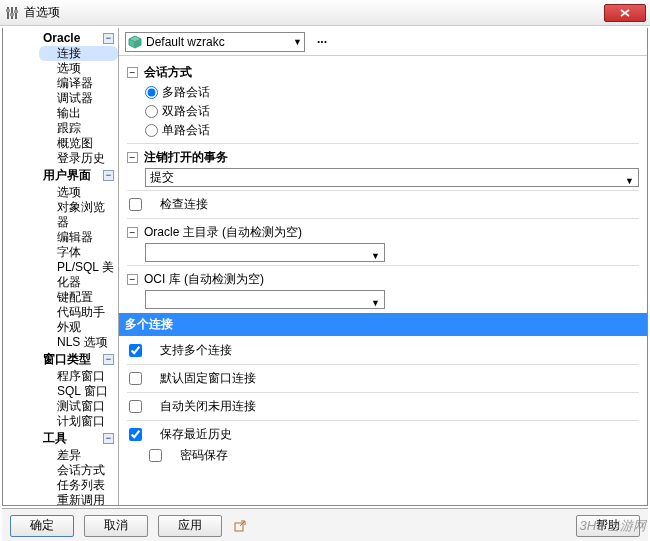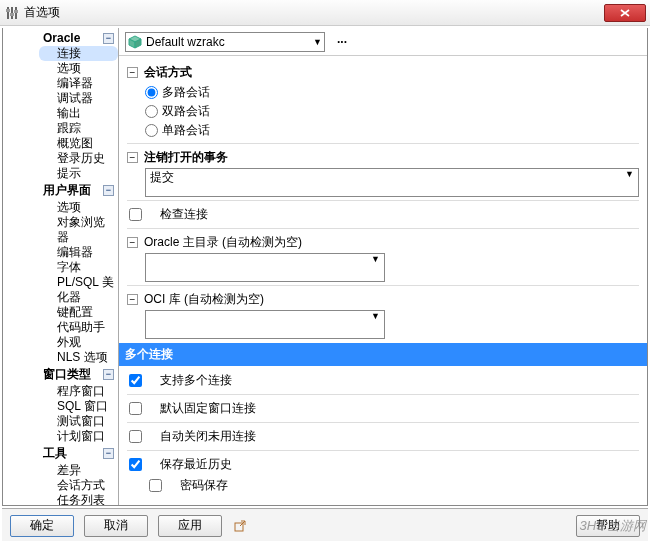--- a/index.html
+++ b/index.html
@@ -10,33 +10,33 @@
 .close-btn { width: 42px; height: 18px; background: linear-gradient(#e45a5a, #c83030); border: 1px solid #8a1f1f; border-radius: 2px; color: #fff; display: flex; align-items: center; justify-content: center; font-size: 11px; cursor: pointer; }
 .main { display: flex; height: 478px; border: 1px solid #888; margin: 2px; border-top: none; }
 .sidebar { width: 116px; border-right: 1px solid #aaa; overflow-y: auto; background: #fff; position: relative; }
 .tree { padding: 2px 0; margin-left: 36px; }
 .tree-group { font-weight: bold; padding: 1px 4px; display: flex; align-items: center; justify-content: space-between; cursor: pointer; }
 .tree-group .toggle { width: 11px; height: 11px; border: 1px solid #8a9db8; background: #e8eef7; display: flex; align-items: center; justify-content: center; font-size: 9px; line-height: 1; color: #3a5a8a; }
 .tree-item { padding: 0px 4px 0px 18px; cursor: pointer; line-height: 15px; border-radius: 6px; }
 .tree-item.selected { background: #d0e4ff; }
 .content { flex: 1; display: flex; flex-direction: column; }
 .topbar { height: 28px; display: flex; align-items: center; padding: 2px 6px; gap: 6px; border-bottom: 1px solid #ccc; }
-.profile-select { display: flex; align-items: center; border: 1px solid #888; background: #fff; height: 20px; width: 200px; padding: 0 2px; }
+.profile-select { display: flex; align-items: center; border: 1px solid #888; background: #fff; height: 20px; width: 180px; padding: 0 2px; }
 .profile-select .cube-icon { width: 14px; height: 14px; margin-right: 4px; }
 .profile-select .caret { margin-left: auto; font-size: 9px; }
 .ellipsis-btn { padding: 0 6px; height: 20px; cursor: pointer; font-weight: bold; }
 .settings { flex: 1; overflow-y: auto; padding: 6px 8px; }
 .row-head { display: flex; align-items: center; padding: 2px 0; }
 .expander { width: 11px; height: 11px; border: 1px solid #999; background: #fff; display: flex; align-items: center; justify-content: center; font-size: 10px; line-height: 1; margin-right: 6px; cursor: pointer; }
 .bold { font-weight: bold; }
 .radio-group { padding-left: 18px; }
 .radio-row { display: flex; align-items: center; gap: 4px; padding: 1px 0; }
 input[type=radio], input[type=checkbox] { margin: 0; }
 hr.sep { border: none; border-top: 1px solid #ddd; margin: 3px 0; }
-.combo { height: 29px; border: 1px solid #888; display: flex; align-items: flex-start; justify-content: space-between; padding: 0 4px; background: #fff; min-width: 80px; cursor: pointer; gap: 40px; }
+.combo { height: 19px; border: 1px solid #888; display: flex; align-items: flex-end; justify-content: space-between; padding: 0 4px; background: #fff; min-width: 80px; cursor: pointer; gap: 40px; }
 .combo .caret { font-size: 9px; }
 .wide-combo { width: 240px; margin-left: 18px; }
 .section-header { background: #2e8bff; color: #fff; font-weight: bold; padding: 3px 6px; margin: 4px -8px; }
 .check-row { padding: 2px 0 2px 2px; display: flex; align-items: center; gap: 18px; }
 .check-row.indent { padding-left: 22px; }
 .footer { height: 34px; border-top: 1px solid #aaa; display: flex; align-items: center; padding: 0 8px; gap: 10px; margin: 0 2px 2px 2px; background: #f4f4f4; }
 .btn { height: 22px; min-width: 64px; border: 1px solid #888; background: linear-gradient(#fdfdfd,#e6e6e6); border-radius: 2px; font-size: 12px; cursor: pointer; display: flex; align-items: center; justify-content: center; padding: 0 10px; }
 .btn.primary { border: 1px solid #4a80c0; }
 .spacer { flex: 1; }
 .small-icon { width: 16px; height: 16px; cursor: pointer; display: flex; align-items: center; justify-content: center; }
@@ -75,21 +75,20 @@
           <span class="toggle">−</span>
         </div>
         <div class="tree-item selected">连接</div>
         <div class="tree-item">选项</div>
         <div class="tree-item">编译器</div>
         <div class="tree-item">调试器</div>
         <div class="tree-item">输出</div>
         <div class="tree-item">跟踪</div>
         <div class="tree-item">概览图</div>
         <div class="tree-item">登录历史</div>
-        <div class="tree-item">提示</div>
         <div class="tree-group">
           <span>用户界面</span>
           <span class="toggle">−</span>
         </div>
         <div class="tree-item">选项</div>
         <div class="tree-item">对象浏览器</div>
         <div class="tree-item">编辑器</div>
         <div class="tree-item">字体</div>
         <div class="tree-item">PL/SQL 美化器</div>
         <div class="tree-item">键配置</div>

